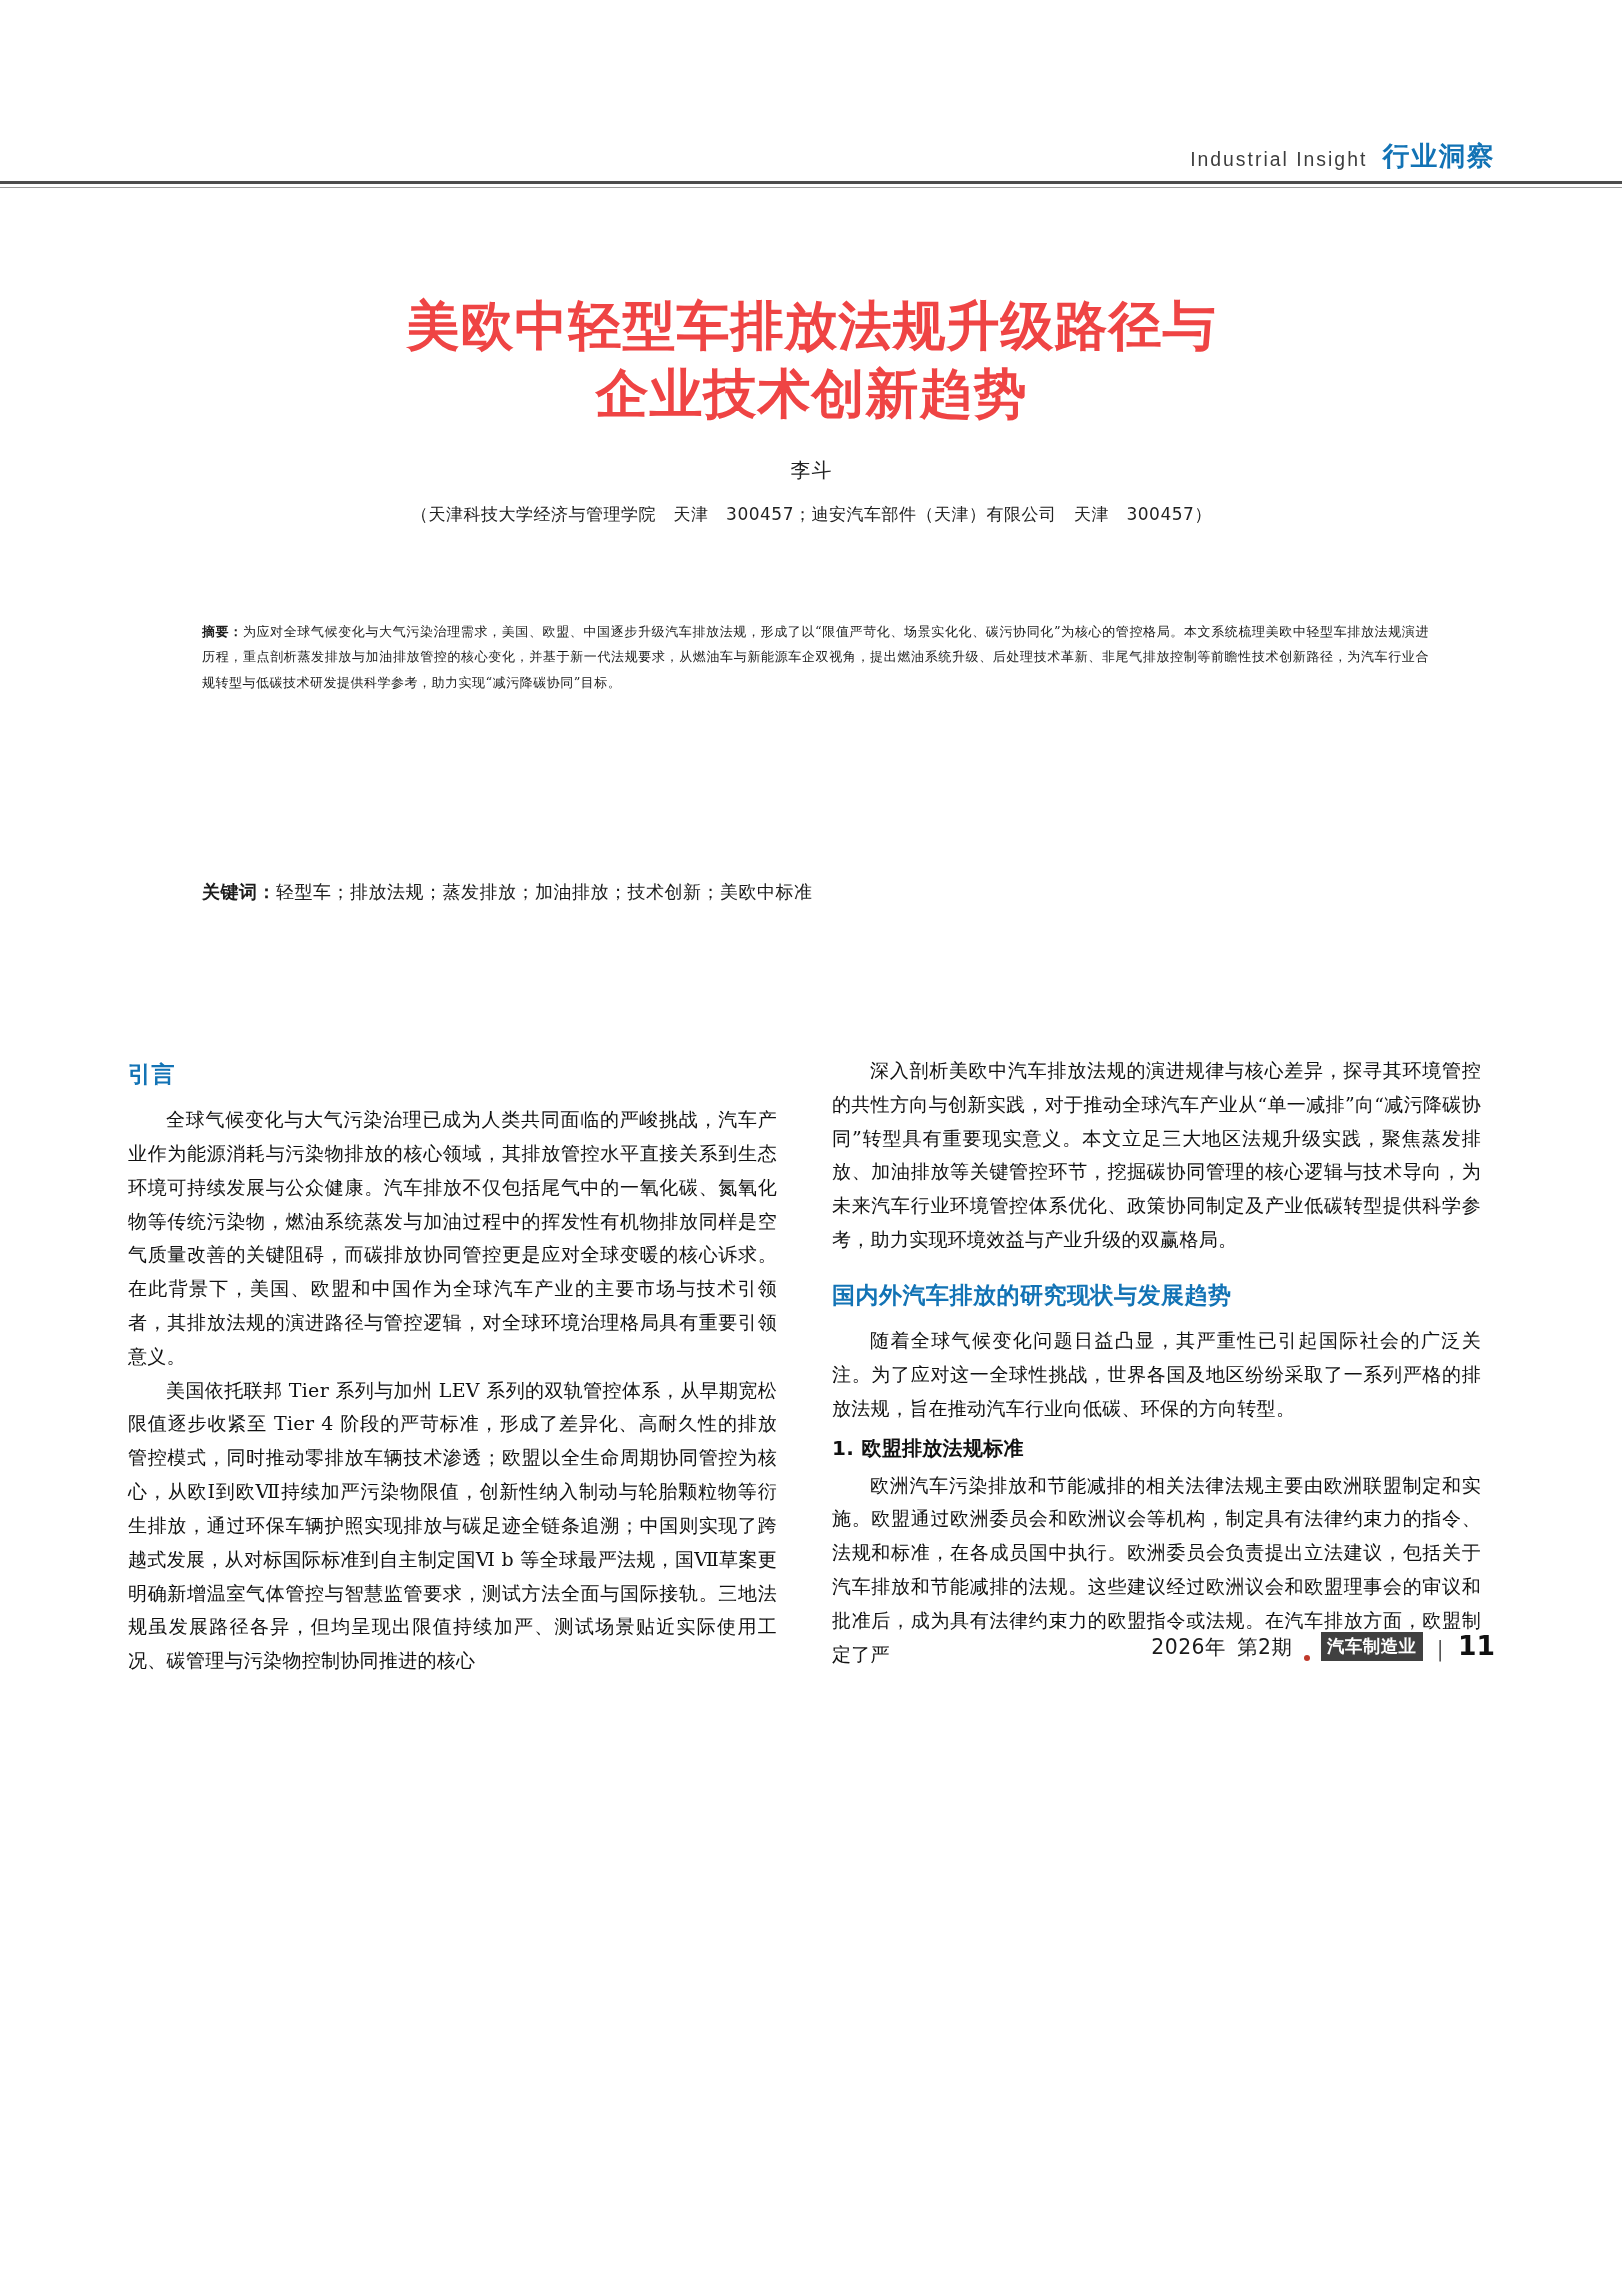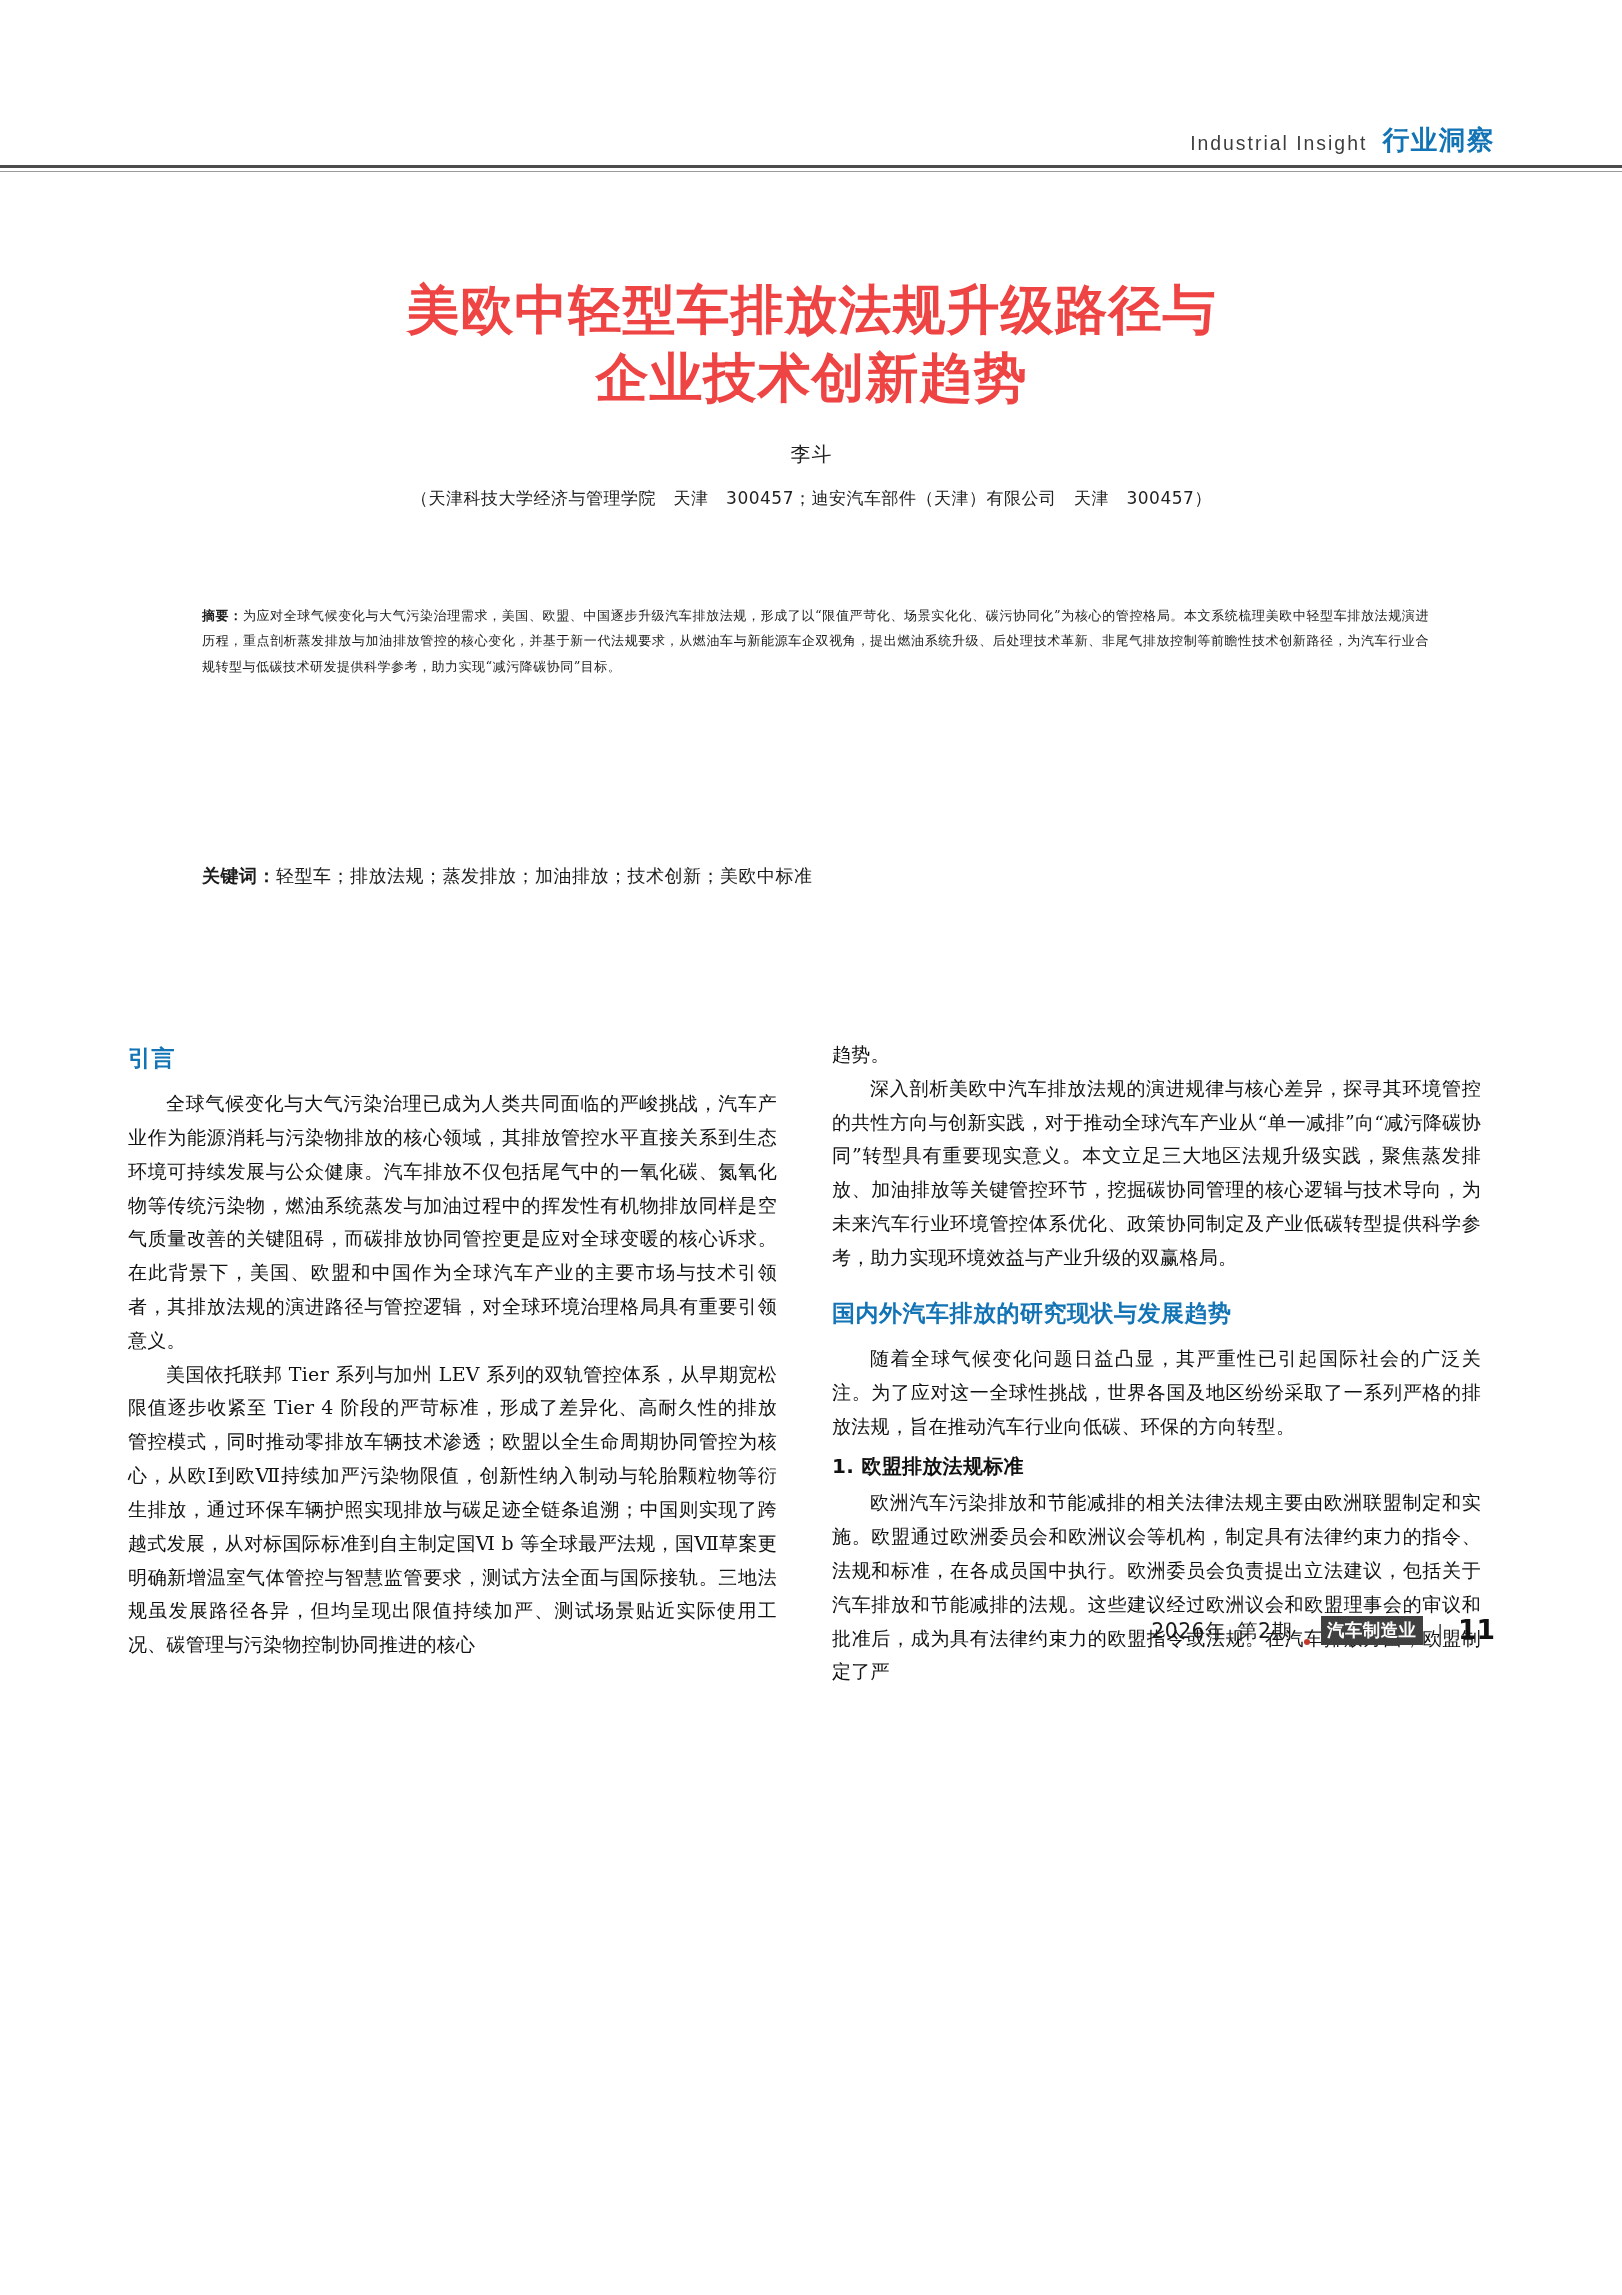--- a/index.html
+++ b/index.html
@@ -11,21 +11,21 @@
     width: 1623px;
     height: 2295px;
     font-family: "Liberation Serif", serif;
     color: #1a1a1a;
     position: relative;
     overflow: hidden;
   }
 
   .page {
     position: absolute;
-    left: 0; top: 0;
+    left: 0; top: 16px;
     width: 1623px;
     height: 1723px;
     box-sizing: border-box;
   }
 
   
   .header {
     position: absolute;
     left: 0;
     top: 107px;
@@ -244,21 +244,20 @@
 
   <div class="columns">
 
     <div class="col">
       <div class="sec-head">引言</div>
       <p class="para">全球气候变化与大气污染治理已成为人类共同面临的严峻挑战，汽车产业作为能源消耗与污染物排放的核心领域，其排放管控水平直接关系到生态环境可持续发展与公众健康。汽车排放不仅包括尾气中的一氧化碳、氮氧化物等传统污染物，燃油系统蒸发与加油过程中的挥发性有机物排放同样是空气质量改善的关键阻碍，而碳排放协同管控更是应对全球变暖的核心诉求。在此背景下，美国、欧盟和中国作为全球汽车产业的主要市场与技术引领者，其排放法规的演进路径与管控逻辑，对全球环境治理格局具有重要引领意义。</p>
       <p class="para">美国依托联邦 Tier 系列与加州 LEV 系列的双轨管控体系，从早期宽松限值逐步收紧至 Tier 4 阶段的严苛标准，形成了差异化、高耐久性的排放管控模式，同时推动零排放车辆技术渗透；欧盟以全生命周期协同管控为核心，从欧Ⅰ到欧Ⅶ持续加严污染物限值，创新性纳入制动与轮胎颗粒物等衍生排放，通过环保车辆护照实现排放与碳足迹全链条追溯；中国则实现了跨越式发展，从对标国际标准到自主制定国Ⅵ b 等全球最严法规，国Ⅶ草案更明确新增温室气体管控与智慧监管要求，测试方法全面与国际接轨。三地法规虽发展路径各异，但均呈现出限值持续加严、测试场景贴近实际使用工况、碳管理与污染物控制协同推进的核心</p>
     </div>
 
     <div class="col">
-      <p class="para" style="text-indent:0">趋势。</p>
       <p class="para">深入剖析美欧中汽车排放法规的演进规律与核心差异，探寻其环境管控的共性方向与创新实践，对于推动全球汽车产业从“单一减排”向“减污降碳协同”转型具有重要现实意义。本文立足三大地区法规升级实践，聚焦蒸发排放、加油排放等关键管控环节，挖掘碳协同管理的核心逻辑与技术导向，为未来汽车行业环境管控体系优化、政策协同制定及产业低碳转型提供科学参考，助力实现环境效益与产业升级的双赢格局。</p>
       <div class="sec-head spaced">国内外汽车排放的研究现状与发展趋势</div>
       <p class="para">随着全球气候变化问题日益凸显，其严重性已引起国际社会的广泛关注。为了应对这一全球性挑战，世界各国及地区纷纷采取了一系列严格的排放法规，旨在推动汽车行业向低碳、环保的方向转型。</p>
       <div class="sub-head">1. 欧盟排放法规标准</div>
       <p class="para">欧洲汽车污染排放和节能减排的相关法律法规主要由欧洲联盟制定和实施。欧盟通过欧洲委员会和欧洲议会等机构，制定具有法律约束力的指令、法规和标准，在各成员国中执行。欧洲委员会负责提出立法建议，包括关于汽车排放和节能减排的法规。这些建议经过欧洲议会和欧盟理事会的审议和批准后，成为具有法律约束力的欧盟指令或法规。在汽车排放方面，欧盟制定了严</p>
     </div>
 
   </div>
 
   <div class="footer">

